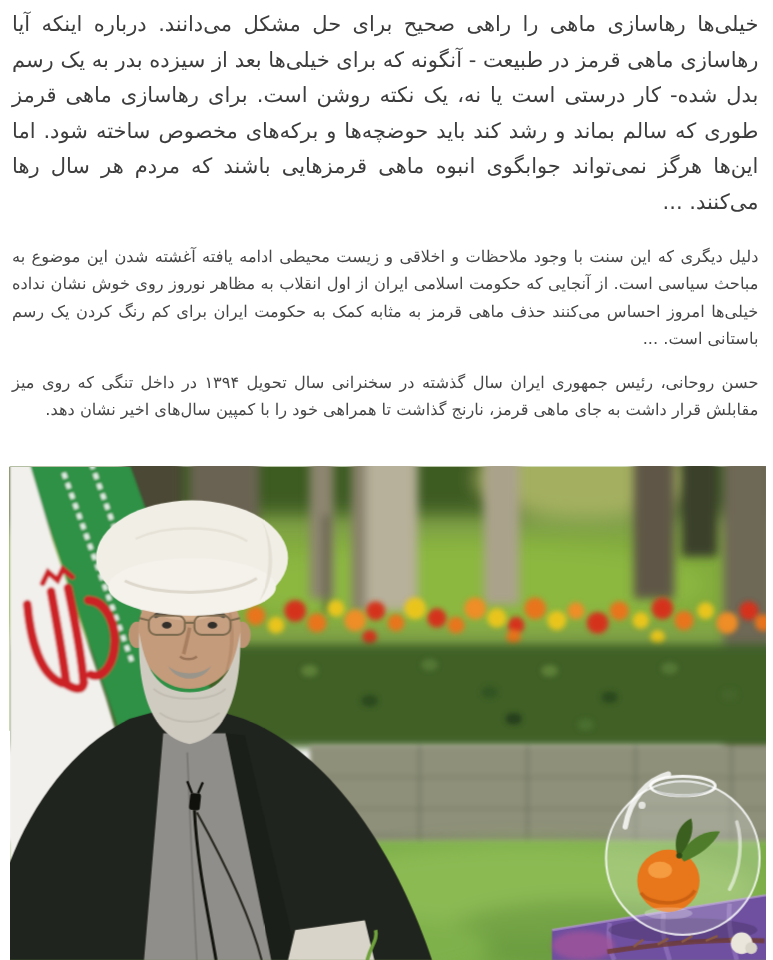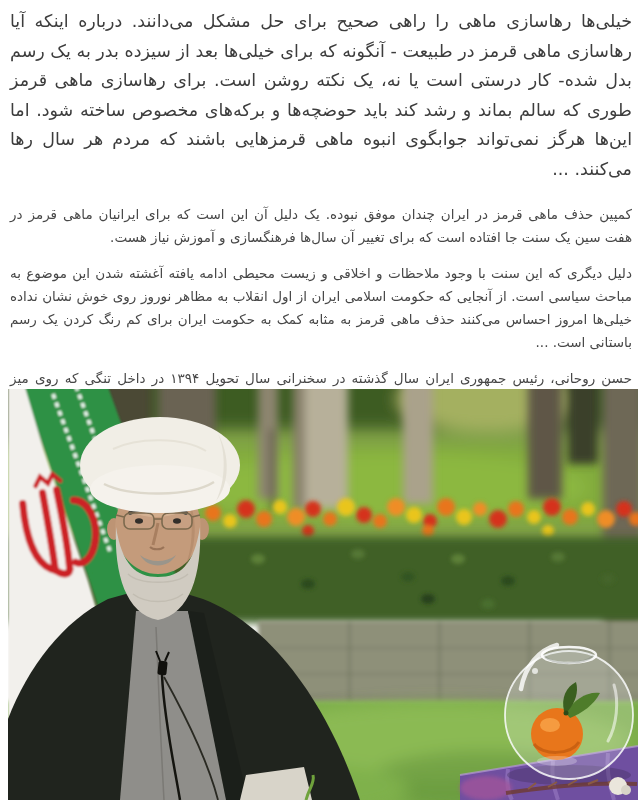--- a/index.html
+++ b/index.html
@@ -9,21 +9,20 @@
   p.lead{font-size:17.5px;line-height:29.5px;color:#3d3d3d;margin:7px 0 19px 0;}
   p.small{font-size:13.5px;line-height:23px;color:#474747;margin:0 0 13px 0;}
   figure.photo{position:absolute;left:8px;top:389px;width:630px;height:411px;margin:0;padding:0;}
   figure.photo svg{display:block;width:630px;height:411px;}
 </style>
 </head>
 <body>
 
 <div class="article">
   <p class="lead">خیلی‌ها رهاسازی ماهی را راهی صحیح برای حل مشکل می‌دانند. درباره اینکه آیا رهاسازی ماهی قرمز در طبیعت - آنگونه که برای خیلی‌ها بعد از سیزده بدر به یک رسم بدل شده- کار درستی است یا نه، یک نکته روشن است. برای رهاسازی ماهی قرمز طوری که سالم بماند و رشد کند باید حوضچه‌ها و برکه‌های مخصوص ساخته شود. اما این‌ها هرگز نمی‌تواند جوابگوی انبوه ماهی قرمزهایی باشند که مردم هر سال رها می‌کنند. ...</p>
-  <p class="small">کمپین حذف ماهی قرمز در ایران چندان موفق نبوده. یک دلیل آن این است که برای ایرانیان ماهی قرمز در هفت سین یک سنت جا افتاده است که برای تغییر آن سال‌ها فرهنگسازی و آموزش نیاز هست.</p>
   <p class="small">دلیل دیگری که این سنت با وجود ملاحظات و اخلاقی و زیست محیطی ادامه یافته آغشته شدن این موضوع به مباحث سیاسی است. از آنجایی که حکومت اسلامی ایران از اول انقلاب به مظاهر نوروز روی خوش نشان نداده خیلی‌ها امروز احساس می‌کنند حذف ماهی قرمز به مثابه کمک به حکومت ایران برای کم رنگ کردن یک رسم باستانی است. ...</p>
   <p class="small">حسن روحانی، رئیس جمهوری ایران سال گذشته در سخنرانی سال تحویل ۱۳۹۴ در داخل تنگی که روی میز مقابلش قرار داشت به جای ماهی قرمز، نارنج گذاشت تا همراهی خود را با کمپین سال‌های اخیر نشان دهد.</p>
 </div>
 
 <figure class="photo" role="img" aria-label="حسن روحانی در باغ کنار پرچم ایران؛ روی میز بنفش تنگ بلوری که به جای ماهی قرمز یک نارنج در آن است">
 <svg viewBox="0 0 630 411" xmlns="http://www.w3.org/2000/svg">
   <defs>
     <filter id="b8" x="-40%" y="-40%" width="180%" height="180%">
           <feGaussianBlur stdDeviation="8"></feGaussianBlur>
         </filter>

